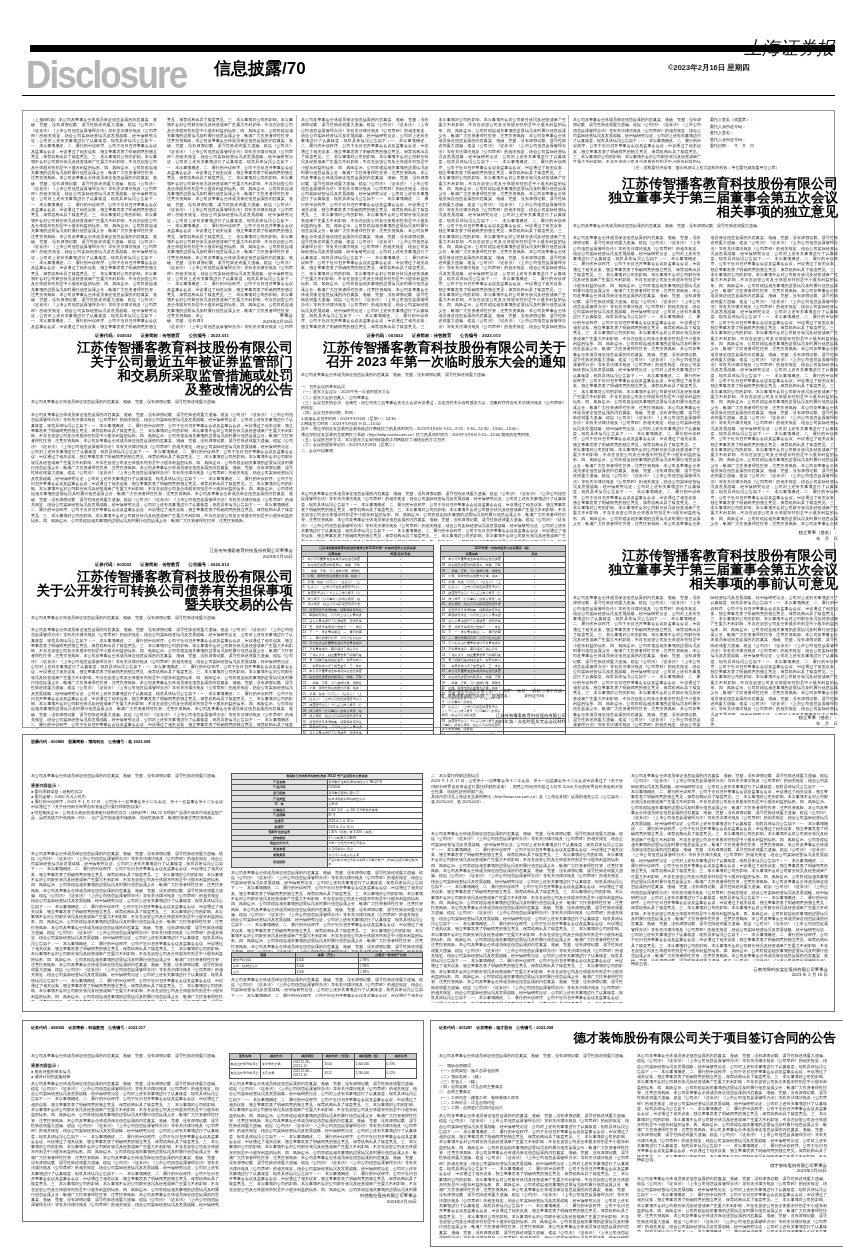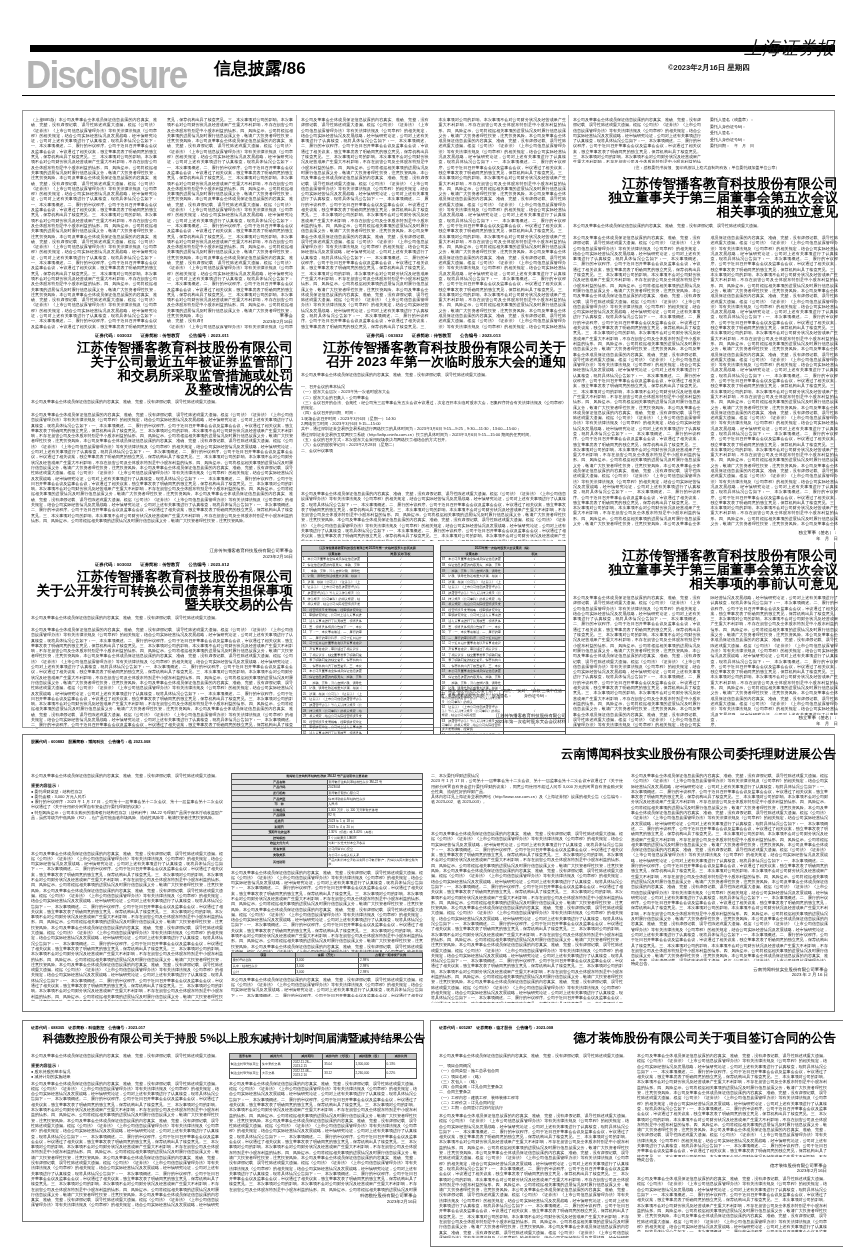--- a/index.html
+++ b/index.html
@@ -40,21 +40,21 @@
   .ntable .hd{background:#c9c9c9;font-weight:700;text-align:center;}
   .ntable .sh{background:#d4d4d4;}
   .ntable .ck{text-align:center;}
   .kv td:first-child{background:#e2e2e2;font-weight:700;text-align:center;}
 </style>
 </head>
 <body>
 
 <div class="abs topbar"></div>
 <div class="abs brand">Disclosure</div>
-<div class="abs section-title">信息披露/86</div>
+<div class="abs section-title">信息披露/70</div>
 <div class="abs issue-date">©2023年2月16日 星期四</div>
 <div class="abs masthead">上海证券报</div>
 <div class="abs headrule"></div>
 
 <div class="abs lightbox" style="left:22px;top:110px;width:813px;height:618px;">
   <div class="abs vline" style="left:273px;top:4px;height:608px;"></div>
   <div class="abs vline" style="left:545px;top:4px;height:608px;"></div>
 
   <div class="abs" style="left:8px;top:6px;width:262px;height:612px;">
     <div class="abs dense two-col" style="left:0;top:0;width:262px;height:214px;"><span>（上接B85版）</span><span>本公司及董事会全体成员保证信息披露的内容真实、准确、完整，没有虚假记载、误导性陈述或重大遗漏。根据《公司法》《证券法》《上市公司信息披露管理办法》等有关法律法规及《公司章程》的相关规定，结合公司实际经营情况及发展战略，经审慎研究论证，公司对上述有关事项进行了认真核查，现将具体情况公告如下：一、本次事项概述。二、履行的审议程序。公司于近日召开董事会会议及监事会会议，审议通过了相关议案，独立董事发表了明确同意的独立意见，保荐机构出具了核查意见。三、本次事项对公司的影响。本次事项不会对公司财务状况及经营成果产生重大不利影响，不存在损害公司及全体股东特别是中小股东利益的情形。四、风险提示。公司将根据相关事项的进展情况及时履行信息披露义务，敬请广大投资者理性投资，注意投资风险。本公司及董事会全体成员保证信息披露的内容真实、准确、完整，没有虚假记载、误导性陈述或重大遗漏。根据《公司法》《证券法》《上市公司信息披露管理办法》等有关法律法规及《公司章程》的相关规定，结合公司实际经营情况及发展战略，经审慎研究论证，公司对上述有关事项进行了认真核查，现将具体情况公告如下：一、本次事项概述。二、履行的审议程序。公司于近日召开董事会会议及监事会会议，审议通过了相关议案，独立董事发表了明确同意的独立意见，保荐机构出具了核查意见。三、本次事项对公司的影响。本次事项不会对公司财务状况及经营成果产生重大不利影响，不存在损害公司及全体股东特别是中小股东利益的情形。四、风险提示。公司将根据相关事项的进展情况及时履行信息披露义务，敬请广大投资者理性投资，注意投资风险。本公司及董事会全体成员保证信息披露的内容真实、准确、完整，没有虚假记载、误导性陈述或重大遗漏。根据《公司法》《证券法》《上市公司信息披露管理办法》等有关法律法规及《公司章程》的相关规定，结合公司实际经营情况及发展战略，经审慎研究论证，公司对上述有关事项进行了认真核查，现将具体情况公告如下：一、本次事项概述。二、履行的审议程序。公司于近日召开董事会会议及监事会会议，审议通过了相关议案，独立董事发表了明确同意的独立意见，保荐机构出具了核查意见。三、本次事项对公司的影响。本次事项不会对公司财务状况及经营成果产生重大不利影响，不存在损害公司及全体股东特别是中小股东利益的情形。四、风险提示。公司将根据相关事项的进展情况及时履行信息披露义务，敬请广大投资者理性投资，注意投资风险。本公司及董事会全体成员保证信息披露的内容真实、准确、完整，没有虚假记载、误导性陈述或重大遗漏。根据《公司法》《证券法》《上市公司信息披露管理办法》等有关法律法规及《公司章程》的相关规定，结合公司实际经营情况及发展战略，经审慎研究论证，公司对上述有关事项进行了认真核查，现将具体情况公告如下：一、本次事项概述。二、履行的审议程序。公司于近日召开董事会会议及监事会会议，审议通过了相关议案，独立董事发表了明确同意的独立意见，保荐机构出具了核查意见。三、本次事项对公司的影响。本次事项不会对公司财务状况及经营成果产生重大不利影响，不存在损害公司及全体股东特别是中小股东利益的情形。四、风险提示。公司将根据相关事项的进展情况及时履行信息披露义务，敬请广大投资者理性投资，注意投资风险。本公司及董事会全体成员保证信息披露的内容真实、准确、完整，没有虚假记载、误导性陈述或重大遗漏。根据《公司法》《证券法》《上市公司信息披露管理办法》等有关法律法规及《公司章程》的相关规定，结合公司实际经营情况及发展战略，经审慎研究论证，公司对上述有关事项进行了认真核查，现将具体情况公告如下：一、本次事项概述。二、履行的审议程序。公司于近日召开董事会会议及监事会会议，审议通过了相关议案，独立董事发表了明确同意的独立意见，保荐机构出具了核查意见。三、本次事项对公司的影响。本次事项不会对公司财务状况及经营成果产生重大不利影响，不存在损害公司及全体股东特别是中小股东利益的情形。四、风险提示。公司将根据相关事项的进展情况及时履行信息披露义务，敬请广大投资者理性投资，注意投资风险。本公司及董事会全体成员保证信息披露的内容真实、准确、完整，没有虚假记载、误导性陈述或重大遗漏。根据《公司法》《证券法》《上市公司信息披露管理办法》等有关法律法规及《公司章程》的相关规定，结合公司实际经营情况及发展战略，经审慎研究论证，公司对上述有关事项进行了认真核查，现将具体情况公告如下：一、本次事项概述。二、履行的审议程序。公司于近日召开董事会会议及监事会会议，审议通过了相关议案，独立董事发表了明确同意的独立意见，保荐机构出具了核查意见。三、本次事项对公司的影响。本次事项不会对公司财务状况及经营成果产生重大不利影响，不存在损害公司及全体股东特别是中小股东利益的情形。四、风险提示。公司将根据相关事项的进展情况及时履行信息披露义务，敬请广大投资者理性投资，注意投资风险。本公司及董事会全体成员保证信息披露的内容真实、准确、完整，没有虚假记载、误导性陈述或重大遗漏。根据《公司法》《证券法》《上市公司信息披露管理办法》等有关法律法规及《公司章程》的相关规定，结合公司实际经营情况及发展战略，经审慎研究论证，公司对上述有关事项进行了认真核查，现将具体情况公告如下：一、本次事项概述。二、履行的审议程序。公司于近日召开董事会会议及监事会会议，审议通过了相关议案，独立董事发表了明确同意的独立意见，保荐机构出具了核查意见。三、本次事项对公司的影响。本次事项不会对公司财务状况及经营成果产生重大不利影响，不存在损害公司及全体股东特别是中小股东利益的情形。四、风险提示。公司将根据相关事项的进展情况及时履行信息披露义务，敬请广大投资者理性投资，注意投资风险。本公司及董事会全体成员保证信息披露的内容真实、准确、完整，没有虚假记载、误导性陈述或重大遗漏。根据《公司法》《证券法》《上市公司信息披露管理办法》等有关法律法规及《公司章程》的相关规定，结合公司实际经营情况及发展战略，经审慎研究论证，公司对上述有关事项进行了认真核查，现将具体情况公告如下：一、本次事项概述。二、履行的审议程序。公司于近日召开董事会会议及监事会会议，审议通过了相关议案，独立董事发表了明确同意的独立意见，保荐机构出具了核查意见。三、本次事项对公司的影响。本次事项不会对公司财务状况及经营成果产生重大不利影响，不存在损害公司及全体股东特别是中小股东利益的情形。四、风险提示。公司将根据相关事项的进展情况及时履行信息披露义务，敬请广大投资者理性投资，注意投资风险。本公司及董事会全体成员保证信息披露的内容真实、准确、完整，没有虚假记载、误导性陈述或重大遗漏。根据《公司法》《证券法》《上市公司信息披露管理办法》等有关法律法规及《公司章程》的相关规定，结合公司实际经营情况及发展战略，经审慎研究论证，公司对上述有关事项进行了认真核查，现将具体情况公告如下：一、本次事项概述。二、履行的审议程序。公司于近日召开董事会会议及监事会会议，审议通过了相关议案，独立董事发表了明确同意的独立意见，保荐机构出具了核查意见。三、本次事项对公司的影响。本次事项不会对公司财务状况及经营成果产生重大不利影响，不存在损害公司及全体股东特别是中小股东利益的情形。四、风险提示。公司将根据相关事项的进展情况及时履行信息披露义务，敬请广大投资者理性投资，注意投资风险。</span></div>
@@ -409,21 +409,20 @@
 独立董事关于第三届董事会第五次会议
 相关事项的事前认可意见</div>
     <div class="abs dense two-col" style="left:0;top:478px;width:265px;height:134px;">本公司及董事会全体成员保证信息披露的内容真实、准确、完整，没有虚假记载、误导性陈述或重大遗漏。根据《公司法》《证券法》《上市公司信息披露管理办法》等有关法律法规及《公司章程》的相关规定，结合公司实际经营情况及发展战略，经审慎研究论证，公司对上述有关事项进行了认真核查，现将具体情况公告如下：一、本次事项概述。二、履行的审议程序。公司于近日召开董事会会议及监事会会议，审议通过了相关议案，独立董事发表了明确同意的独立意见，保荐机构出具了核查意见。三、本次事项对公司的影响。本次事项不会对公司财务状况及经营成果产生重大不利影响，不存在损害公司及全体股东特别是中小股东利益的情形。四、风险提示。公司将根据相关事项的进展情况及时履行信息披露义务，敬请广大投资者理性投资，注意投资风险。本公司及董事会全体成员保证信息披露的内容真实、准确、完整，没有虚假记载、误导性陈述或重大遗漏。根据《公司法》《证券法》《上市公司信息披露管理办法》等有关法律法规及《公司章程》的相关规定，结合公司实际经营情况及发展战略，经审慎研究论证，公司对上述有关事项进行了认真核查，现将具体情况公告如下：一、本次事项概述。二、履行的审议程序。公司于近日召开董事会会议及监事会会议，审议通过了相关议案，独立董事发表了明确同意的独立意见，保荐机构出具了核查意见。三、本次事项对公司的影响。本次事项不会对公司财务状况及经营成果产生重大不利影响，不存在损害公司及全体股东特别是中小股东利益的情形。四、风险提示。公司将根据相关事项的进展情况及时履行信息披露义务，敬请广大投资者理性投资，注意投资风险。本公司及董事会全体成员保证信息披露的内容真实、准确、完整，没有虚假记载、误导性陈述或重大遗漏。根据《公司法》《证券法》《上市公司信息披露管理办法》等有关法律法规及《公司章程》的相关规定，结合公司实际经营情况及发展战略，经审慎研究论证，公司对上述有关事项进行了认真核查，现将具体情况公告如下：一、本次事项概述。二、履行的审议程序。公司于近日召开董事会会议及监事会会议，审议通过了相关议案，独立董事发表了明确同意的独立意见，保荐机构出具了核查意见。三、本次事项对公司的影响。本次事项不会对公司财务状况及经营成果产生重大不利影响，不存在损害公司及全体股东特别是中小股东利益的情形。四、风险提示。公司将根据相关事项的进展情况及时履行信息披露义务，敬请广大投资者理性投资，注意投资风险。本公司及董事会全体成员保证信息披露的内容真实、准确、完整，没有虚假记载、误导性陈述或重大遗漏。根据《公司法》《证券法》《上市公司信息披露管理办法》等有关法律法规及《公司章程》的相关规定，结合公司实际经营情况及发展战略，经审慎研究论证，公司对上述有关事项进行了认真核查，现将具体情况公告如下：一、本次事项概述。二、履行的审议程序。公司于近日召开董事会会议及监事会会议，审议通过了相关议案，独立董事发表了明确同意的独立意见，保荐机构出具了核查意见。三、本次事项对公司的影响。本次事项不会对公司财务状况及经营成果产生重大不利影响，不存在损害公司及全体股东特别是中小股东利益的情形。四、风险提示。公司将根据相关事项的进展情况及时履行信息披露义务，敬请广大投资者理性投资，注意投资风险。本公司及董事会全体成员保证信息披露的内容真实、准确、完整，没有虚假记载、误导性陈述或重大遗漏。根据《公司法》《证券法》《上市公司信息披露管理办法》等有关法律法规及《公司章程》的相关规定，结合公司实际经营情况及发展战略，经审慎研究论证，公司对上述有关事项进行了认真核查，现将具体情况公告如下：一、本次事项概述。二、履行的审议程序。公司于近日召开董事会会议及监事会会议，审议通过了相关议案，独立董事发表了明确同意的独立意见，保荐机构出具了核查意见。三、本次事项对公司的影响。本次事项不会对公司财务状况及经营成果产生重大不利影响，不存在损害公司及全体股东特别是中小股东利益的情形。四、风险提示。公司将根据相关事项的进展情况及时履行信息披露义务，敬请广大投资者理性投资，注意投资风险。本公司及董事会全体成员保证信息披露的内容真实、准确、完整，没有虚假记载、误导性陈述或重大遗漏。根据《公司法》《证券法》《上市公司信息披露管理办法》等有关法律法规及《公司章程》的相关规定，结合公司实际经营情况及发展战略，经审慎研究论证，公司对上述有关事项进行了认真核查，现将具体情况公告如下：一、本次事项概述。二、履行的审议程序。公司于近日召开董事会会议及监事会会议，审议通过了相关议案，独立董事发表了明确同意的独立意见，保荐机构出具了核查意见。三、本次事项对公司的影响。本次事项不会对公司财务状况及经营成果产生重大不利影响，不存在损害公司及全体股东特别是中小股东利益的情形。四、风险提示。公司将根据相关事项的进展情况及时履行信息披露义务，敬请广大投资者理性投资，注意投资风险。</div>
     <div class="abs sig lines" style="right:0;top:598px;width:120px;background:#fff;">独立董事（签名）：
 年　月　日</div>
   </div>
 </div>
 
 <div class="abs boxed" style="left:22px;top:734px;width:813px;height:278px;">
   <div class="abs cap cap-l" style="left:8px;top:4px;width:300px;font-size:4px;">股票代码：600883　股票简称：博闻科技　公告编号：临 2023-008</div>
-  <div class="abs btitle t13" style="left:0;top:13px;width:813px;">云南博闻科技实业股份有限公司委托理财进展公告</div>
 
   <div class="abs" style="left:8px;top:38px;width:192px;height:232px;overflow:hidden;">
     <div class="disc" style="height:10px;">本公司及董事会全体成员保证信息披露的内容真实、准确、完整，没有虚假记载、误导性陈述或重大遗漏。</div>
     <div class="tiny" style="font-weight:700;">重要内容提示：</div>
     <div class="dense lines" style="height:62px;">● 委托理财类型：结构性存款
 ● 委托金额：3,000 万元人民币
 ● 履行的审议程序：2023 年 1 月 17 日，公司第十一届董事会第十二次会议、第十一届监事会第十二次会议审议通过了《关于使用部分闲置自有资金进行委托理财的议案》。
 ● 特别风险提示：公司本次购买的渤海银行结构性存款（挂钩利率）3M-22 号理财产品属于保本浮动收益型产品，虽然等级为中低风险（R2），但产品可能面临市场风险、流动性风险等，敬请投资者注意投资风险。</div>
     <div class="dense" style="height:150px;">本公司及董事会全体成员保证信息披露的内容真实、准确、完整，没有虚假记载、误导性陈述或重大遗漏。根据《公司法》《证券法》《上市公司信息披露管理办法》等有关法律法规及《公司章程》的相关规定，结合公司实际经营情况及发展战略，经审慎研究论证，公司对上述有关事项进行了认真核查，现将具体情况公告如下：一、本次事项概述。二、履行的审议程序。公司于近日召开董事会会议及监事会会议，审议通过了相关议案，独立董事发表了明确同意的独立意见，保荐机构出具了核查意见。三、本次事项对公司的影响。本次事项不会对公司财务状况及经营成果产生重大不利影响，不存在损害公司及全体股东特别是中小股东利益的情形。四、风险提示。公司将根据相关事项的进展情况及时履行信息披露义务，敬请广大投资者理性投资，注意投资风险。本公司及董事会全体成员保证信息披露的内容真实、准确、完整，没有虚假记载、误导性陈述或重大遗漏。根据《公司法》《证券法》《上市公司信息披露管理办法》等有关法律法规及《公司章程》的相关规定，结合公司实际经营情况及发展战略，经审慎研究论证，公司对上述有关事项进行了认真核查，现将具体情况公告如下：一、本次事项概述。二、履行的审议程序。公司于近日召开董事会会议及监事会会议，审议通过了相关议案，独立董事发表了明确同意的独立意见，保荐机构出具了核查意见。三、本次事项对公司的影响。本次事项不会对公司财务状况及经营成果产生重大不利影响，不存在损害公司及全体股东特别是中小股东利益的情形。四、风险提示。公司将根据相关事项的进展情况及时履行信息披露义务，敬请广大投资者理性投资，注意投资风险。本公司及董事会全体成员保证信息披露的内容真实、准确、完整，没有虚假记载、误导性陈述或重大遗漏。根据《公司法》《证券法》《上市公司信息披露管理办法》等有关法律法规及《公司章程》的相关规定，结合公司实际经营情况及发展战略，经审慎研究论证，公司对上述有关事项进行了认真核查，现将具体情况公告如下：一、本次事项概述。二、履行的审议程序。公司于近日召开董事会会议及监事会会议，审议通过了相关议案，独立董事发表了明确同意的独立意见，保荐机构出具了核查意见。三、本次事项对公司的影响。本次事项不会对公司财务状况及经营成果产生重大不利影响，不存在损害公司及全体股东特别是中小股东利益的情形。四、风险提示。公司将根据相关事项的进展情况及时履行信息披露义务，敬请广大投资者理性投资，注意投资风险。本公司及董事会全体成员保证信息披露的内容真实、准确、完整，没有虚假记载、误导性陈述或重大遗漏。根据《公司法》《证券法》《上市公司信息披露管理办法》等有关法律法规及《公司章程》的相关规定，结合公司实际经营情况及发展战略，经审慎研究论证，公司对上述有关事项进行了认真核查，现将具体情况公告如下：一、本次事项概述。二、履行的审议程序。公司于近日召开董事会会议及监事会会议，审议通过了相关议案，独立董事发表了明确同意的独立意见，保荐机构出具了核查意见。三、本次事项对公司的影响。本次事项不会对公司财务状况及经营成果产生重大不利影响，不存在损害公司及全体股东特别是中小股东利益的情形。四、风险提示。公司将根据相关事项的进展情况及时履行信息披露义务，敬请广大投资者理性投资，注意投资风险。本公司及董事会全体成员保证信息披露的内容真实、准确、完整，没有虚假记载、误导性陈述或重大遗漏。根据《公司法》《证券法》《上市公司信息披露管理办法》等有关法律法规及《公司章程》的相关规定，结合公司实际经营情况及发展战略，经审慎研究论证，公司对上述有关事项进行了认真核查，现将具体情况公告如下：一、本次事项概述。二、履行的审议程序。公司于近日召开董事会会议及监事会会议，审议通过了相关议案，独立董事发表了明确同意的独立意见，保荐机构出具了核查意见。三、本次事项对公司的影响。本次事项不会对公司财务状况及经营成果产生重大不利影响，不存在损害公司及全体股东特别是中小股东利益的情形。四、风险提示。公司将根据相关事项的进展情况及时履行信息披露义务，敬请广大投资者理性投资，注意投资风险。</div>
   </div>
@@ -536,21 +535,20 @@
     <div class="tiny">特此公告。</div>
     <div class="sig">
         <div>云南博闻科技实业股份有限公司董事会</div>
         <div>2023 年 2 月 16 日</div>
       </div>
   </div>
 </div>
 
 <div class="abs boxed" style="left:22px;top:1020px;width:402px;height:202px;">
   <div class="abs cap cap-l" style="left:8px;top:4px;width:280px;font-size:4px;">证券代码：688305　证券简称：科德数控　公告编号：2023-017</div>
-  <div class="abs btitle t12" style="left:0;top:11px;width:402px;">科德数控股份有限公司关于持股 5%以上股东减持计划时间届满暨减持结果公告</div>
   <div class="abs" style="left:8px;top:32px;width:188px;height:162px;overflow:hidden;">
     <div class="disc" style="height:10px;">本公司及董事会全体成员保证信息披露的内容真实、准确、完整，没有虚假记载、误导性陈述或重大遗漏。</div>
     <div class="tiny" style="font-weight:700;">重要内容提示：</div>
     <div class="dense lines" style="height:12px;">● 股东持股的基本情况
 ● 减持计划的实施结果</div>
     <div class="dense" style="height:128px;">本公司及董事会全体成员保证信息披露的内容真实、准确、完整，没有虚假记载、误导性陈述或重大遗漏。根据《公司法》《证券法》《上市公司信息披露管理办法》等有关法律法规及《公司章程》的相关规定，结合公司实际经营情况及发展战略，经审慎研究论证，公司对上述有关事项进行了认真核查，现将具体情况公告如下：一、本次事项概述。二、履行的审议程序。公司于近日召开董事会会议及监事会会议，审议通过了相关议案，独立董事发表了明确同意的独立意见，保荐机构出具了核查意见。三、本次事项对公司的影响。本次事项不会对公司财务状况及经营成果产生重大不利影响，不存在损害公司及全体股东特别是中小股东利益的情形。四、风险提示。公司将根据相关事项的进展情况及时履行信息披露义务，敬请广大投资者理性投资，注意投资风险。本公司及董事会全体成员保证信息披露的内容真实、准确、完整，没有虚假记载、误导性陈述或重大遗漏。根据《公司法》《证券法》《上市公司信息披露管理办法》等有关法律法规及《公司章程》的相关规定，结合公司实际经营情况及发展战略，经审慎研究论证，公司对上述有关事项进行了认真核查，现将具体情况公告如下：一、本次事项概述。二、履行的审议程序。公司于近日召开董事会会议及监事会会议，审议通过了相关议案，独立董事发表了明确同意的独立意见，保荐机构出具了核查意见。三、本次事项对公司的影响。本次事项不会对公司财务状况及经营成果产生重大不利影响，不存在损害公司及全体股东特别是中小股东利益的情形。四、风险提示。公司将根据相关事项的进展情况及时履行信息披露义务，敬请广大投资者理性投资，注意投资风险。本公司及董事会全体成员保证信息披露的内容真实、准确、完整，没有虚假记载、误导性陈述或重大遗漏。根据《公司法》《证券法》《上市公司信息披露管理办法》等有关法律法规及《公司章程》的相关规定，结合公司实际经营情况及发展战略，经审慎研究论证，公司对上述有关事项进行了认真核查，现将具体情况公告如下：一、本次事项概述。二、履行的审议程序。公司于近日召开董事会会议及监事会会议，审议通过了相关议案，独立董事发表了明确同意的独立意见，保荐机构出具了核查意见。三、本次事项对公司的影响。本次事项不会对公司财务状况及经营成果产生重大不利影响，不存在损害公司及全体股东特别是中小股东利益的情形。四、风险提示。公司将根据相关事项的进展情况及时履行信息披露义务，敬请广大投资者理性投资，注意投资风险。本公司及董事会全体成员保证信息披露的内容真实、准确、完整，没有虚假记载、误导性陈述或重大遗漏。根据《公司法》《证券法》《上市公司信息披露管理办法》等有关法律法规及《公司章程》的相关规定，结合公司实际经营情况及发展战略，经审慎研究论证，公司对上述有关事项进行了认真核查，现将具体情况公告如下：一、本次事项概述。二、履行的审议程序。公司于近日召开董事会会议及监事会会议，审议通过了相关议案，独立董事发表了明确同意的独立意见，保荐机构出具了核查意见。三、本次事项对公司的影响。本次事项不会对公司财务状况及经营成果产生重大不利影响，不存在损害公司及全体股东特别是中小股东利益的情形。四、风险提示。公司将根据相关事项的进展情况及时履行信息披露义务，敬请广大投资者理性投资，注意投资风险。本公司及董事会全体成员保证信息披露的内容真实、准确、完整，没有虚假记载、误导性陈述或重大遗漏。根据《公司法》《证券法》《上市公司信息披露管理办法》等有关法律法规及《公司章程》的相关规定，结合公司实际经营情况及发展战略，经审慎研究论证，公司对上述有关事项进行了认真核查，现将具体情况公告如下：一、本次事项概述。二、履行的审议程序。公司于近日召开董事会会议及监事会会议，审议通过了相关议案，独立董事发表了明确同意的独立意见，保荐机构出具了核查意见。三、本次事项对公司的影响。本次事项不会对公司财务状况及经营成果产生重大不利影响，不存在损害公司及全体股东特别是中小股东利益的情形。四、风险提示。公司将根据相关事项的进展情况及时履行信息披露义务，敬请广大投资者理性投资，注意投资风险。</div>
   </div>
   <div class="abs" style="left:206px;top:32px;width:188px;height:162px;overflow:hidden;">
     <table class="ntable">
         <tbody>

